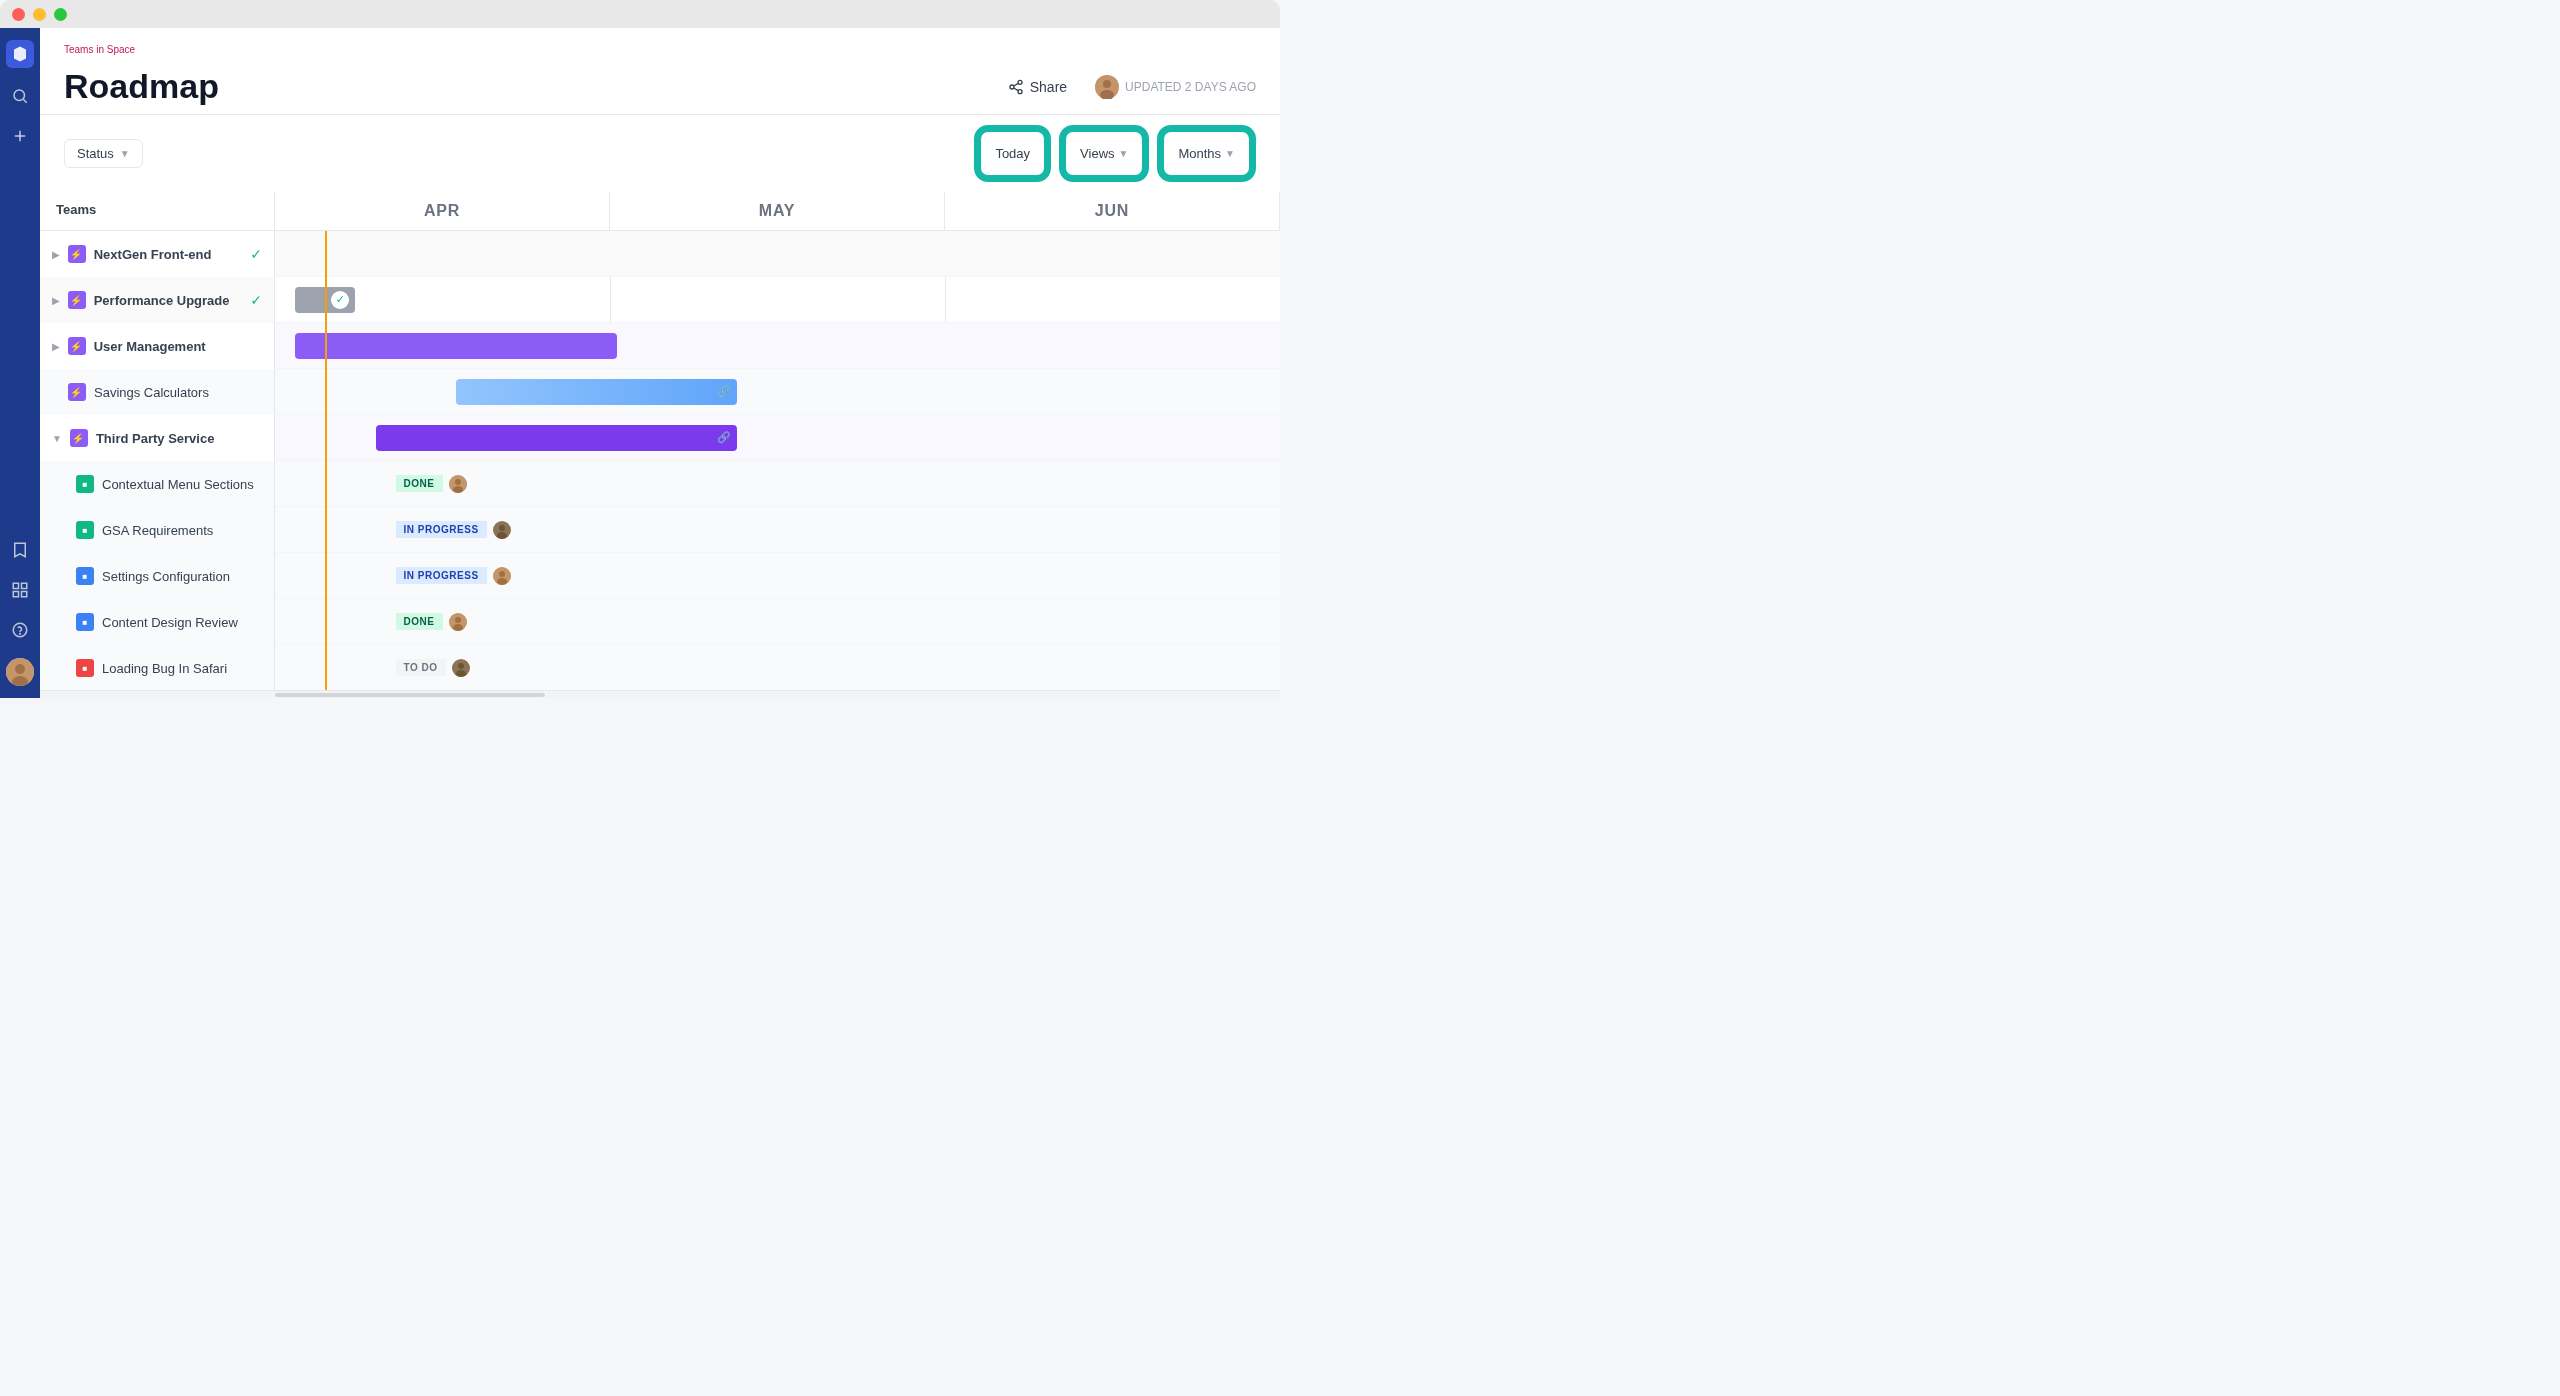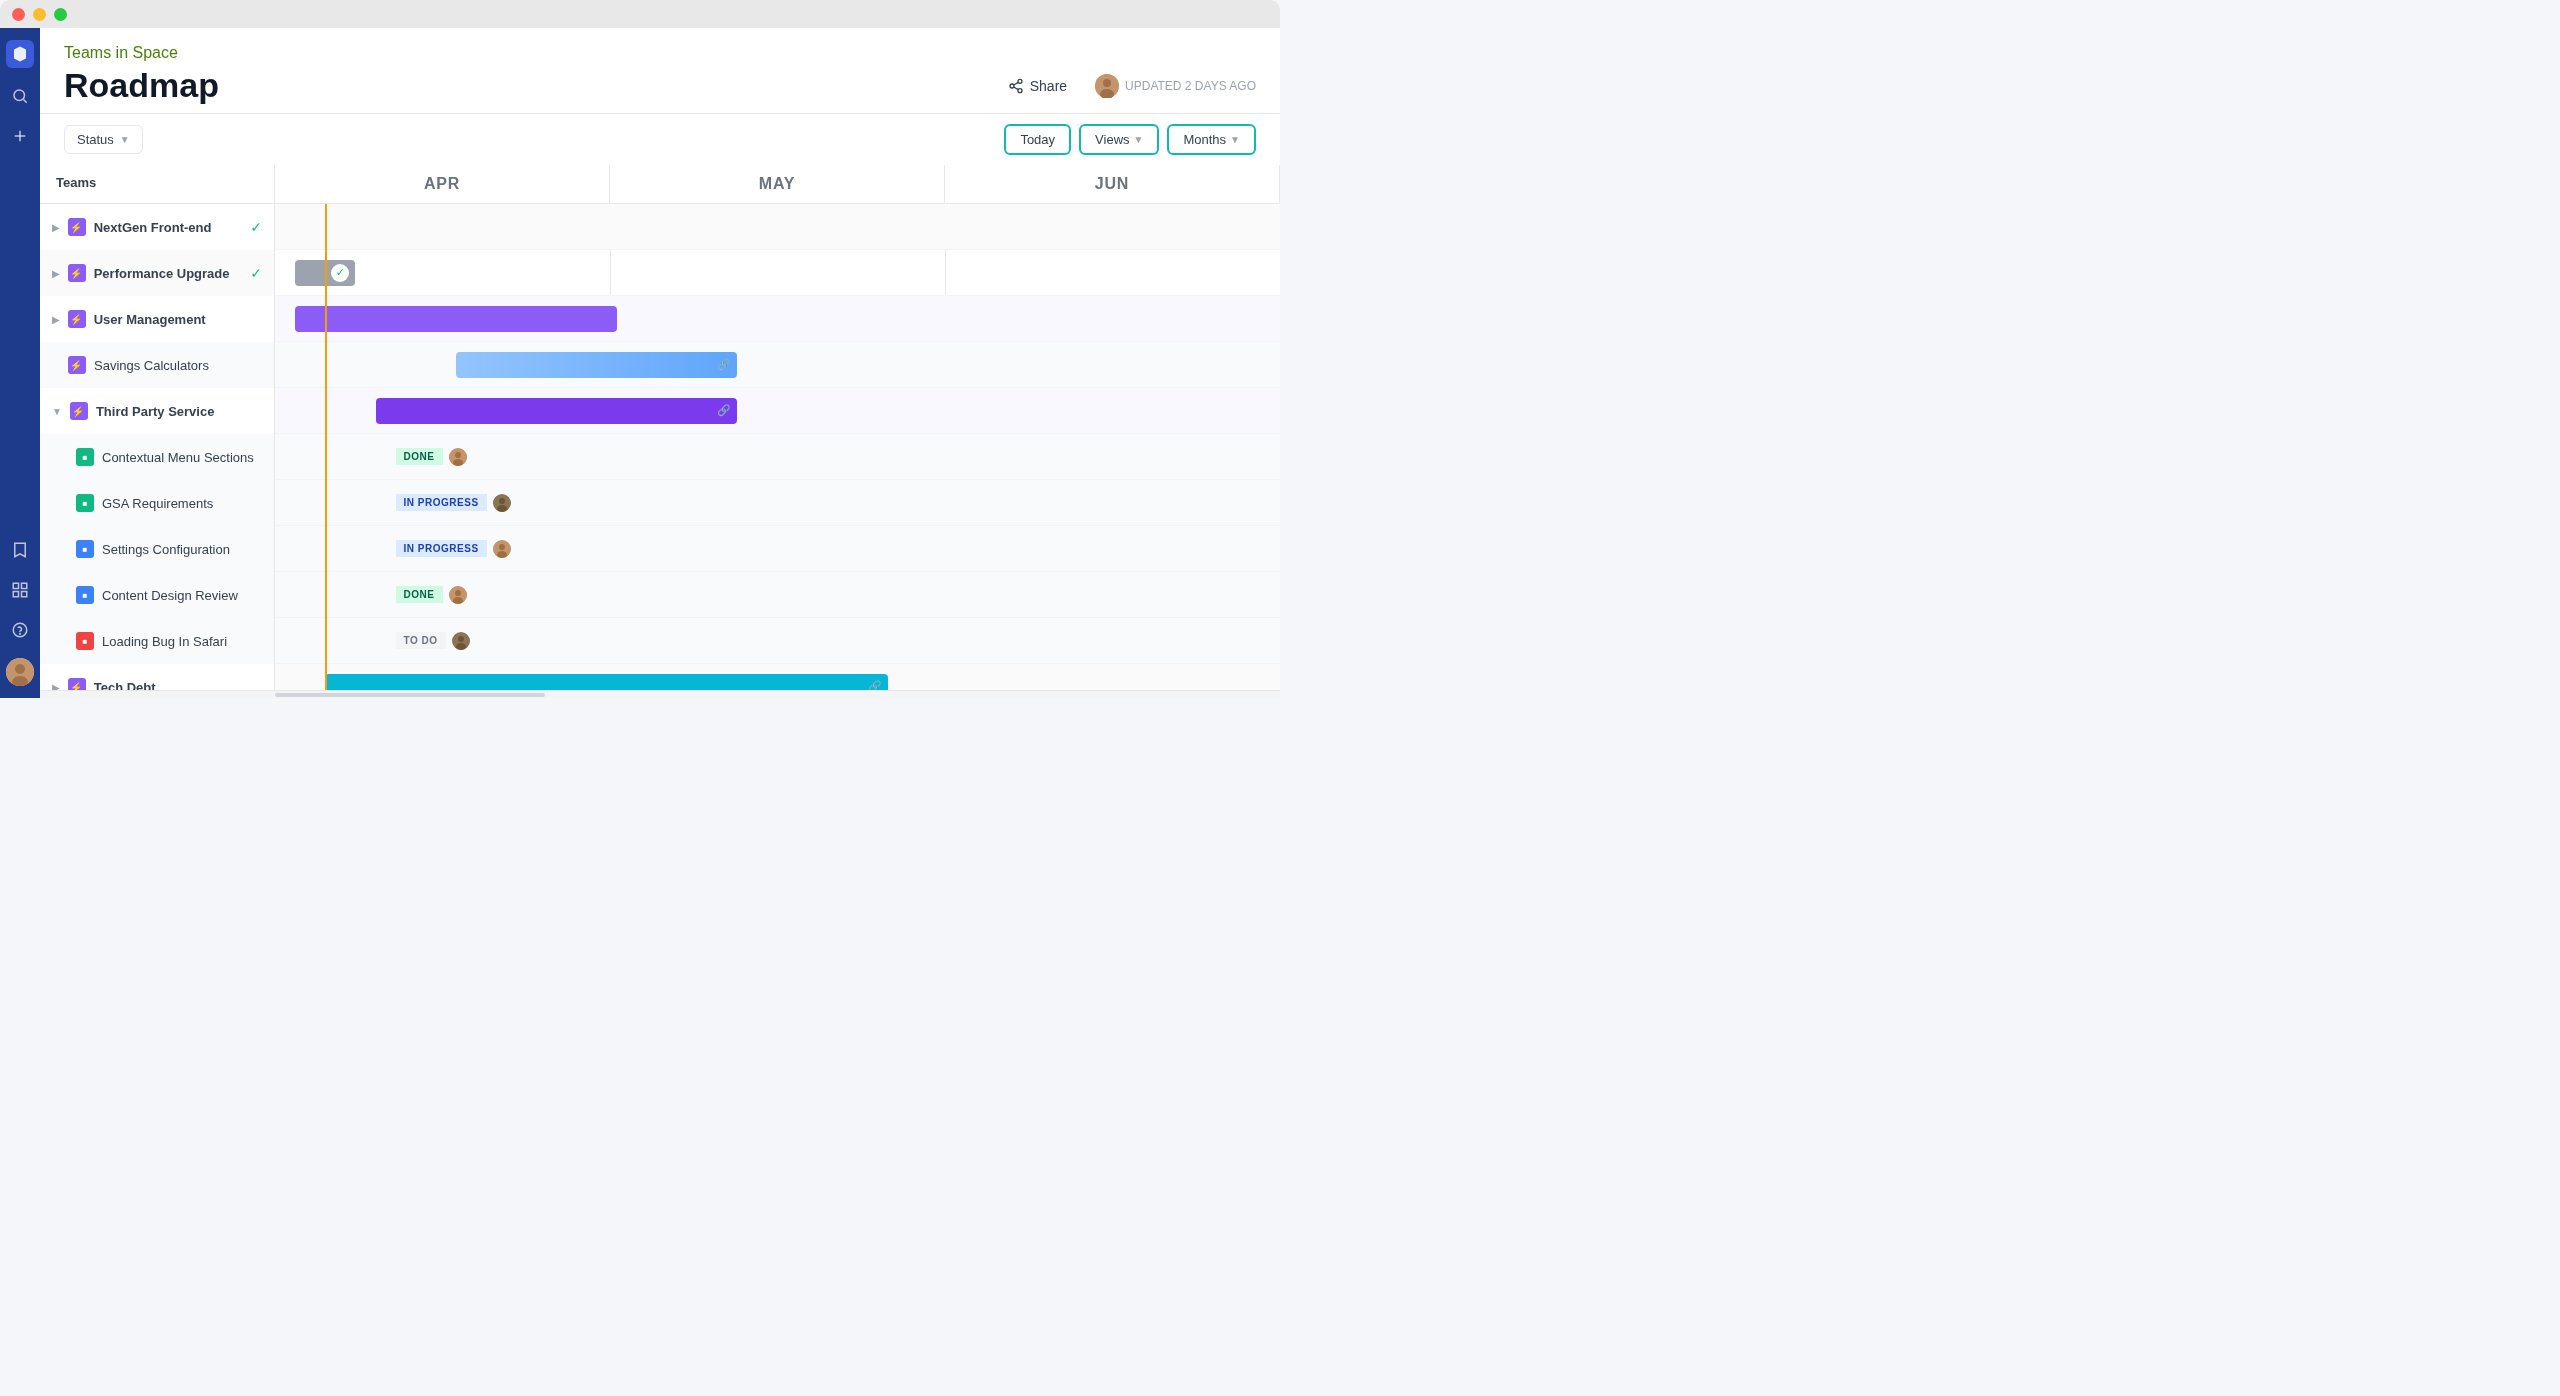--- a/index.html
+++ b/index.html
@@ -21,35 +21,35 @@
     .sidebar-logo svg { width: 18px; height: 18px; fill: white; }
     .sidebar-icon { width: 24px; height: 24px; display: flex; align-items: center; justify-content: center; color: rgba(255,255,255,0.7); cursor: pointer; font-size: 16px; }
     .sidebar-spacer { flex: 1; }
     .sidebar-avatar { width: 28px; height: 28px; border-radius: 50%; background: #e8c4a0; overflow: hidden; display: flex; align-items: center; justify-content: center; font-size: 12px; }
 
     
     .main { flex: 1; display: flex; flex-direction: column; background: white; overflow: hidden; }
 
     
     .header { padding: 16px 24px 8px; background: white; border-bottom: 1px solid #e5e7eb; }
-    .breadcrumb { font-size: 16px; color: #4d7c0f; margin-bottom: 4px; }
+    .breadcrumb { font-size: 10px; color: #be185d; margin-bottom: 12px; }
     .page-title-row { display: flex; align-items: center; justify-content: space-between; }
     .page-title { font-size: 34px; font-weight: 700; color: #111827; }
     .header-actions { display: flex; align-items: center; gap: 28px; }
     .share-btn { display: flex; align-items: center; gap: 6px; font-size: 14px; color: #374151; cursor: pointer; }
     .share-btn svg { width: 16px; height: 16px; }
     .updated-text { font-size: 12px; color: #9ca3af; display: flex; align-items: center; gap: 6px; }
     .avatar-small { width: 24px; height: 24px; border-radius: 50%; background: #e8c4a0; display: flex; align-items: center; justify-content: center; font-size: 10px; }
 
     
     .toolbar { display: flex; align-items: center; justify-content: space-between; padding: 10px 24px; background: white; }
     .toolbar-left { display: flex; gap: 8px; align-items: center; }
     .filter-btn { display: flex; align-items: center; gap: 6px; padding: 6px 12px; border: 1px solid #e5e7eb; border-radius: 6px; font-size: 13px; color: #374151; cursor: pointer; background: white; }
     .toolbar-right { display: flex; gap: 8px; }
-    .view-btn { padding: 6px 14px; border: 2px solid #14b8a6; border-radius: 6px; font-size: 13px; color: #374151; cursor: pointer; background: white; }
+    .view-btn { padding: 14px 14px; border: 7px solid #14b8a6; border-radius: 14px; font-size: 13px; color: #374151; cursor: pointer; background: white; }
     .view-btn-accent { display: flex; align-items: center; gap: 4px; }
 
     
     .gantt-container { flex: 1; overflow: hidden; display: flex; flex-direction: column; }
     .gantt-header { display: flex; border-bottom: 1px solid #e5e7eb; background: white; }
     .gantt-epics-header { width: 235px; flex-shrink: 0; padding: 10px 16px; font-size: 13px; font-weight: 600; color: #374151; border-right: 1px solid #e5e7eb; }
     .gantt-timeline-header { flex: 1; display: grid; grid-template-columns: 1fr 1fr 1fr; }
     .month-header { text-align: center; padding: 10px; font-size: 16px; font-weight: 600; color: #6b7280; letter-spacing: 0.05em; border-right: 1px solid #e5e7eb; }
 
     

